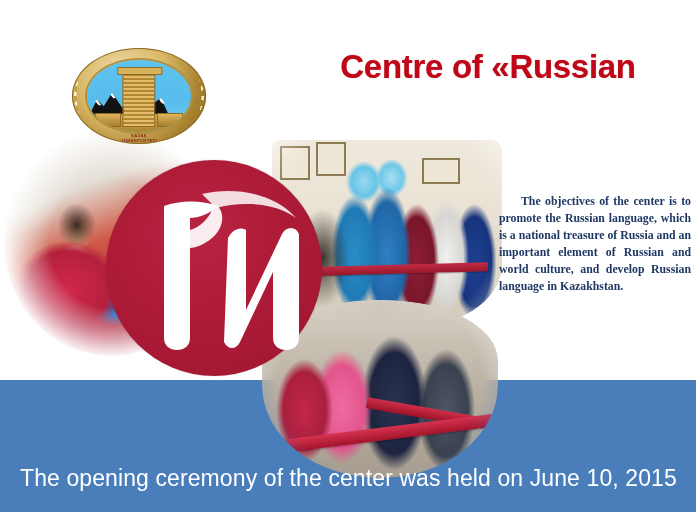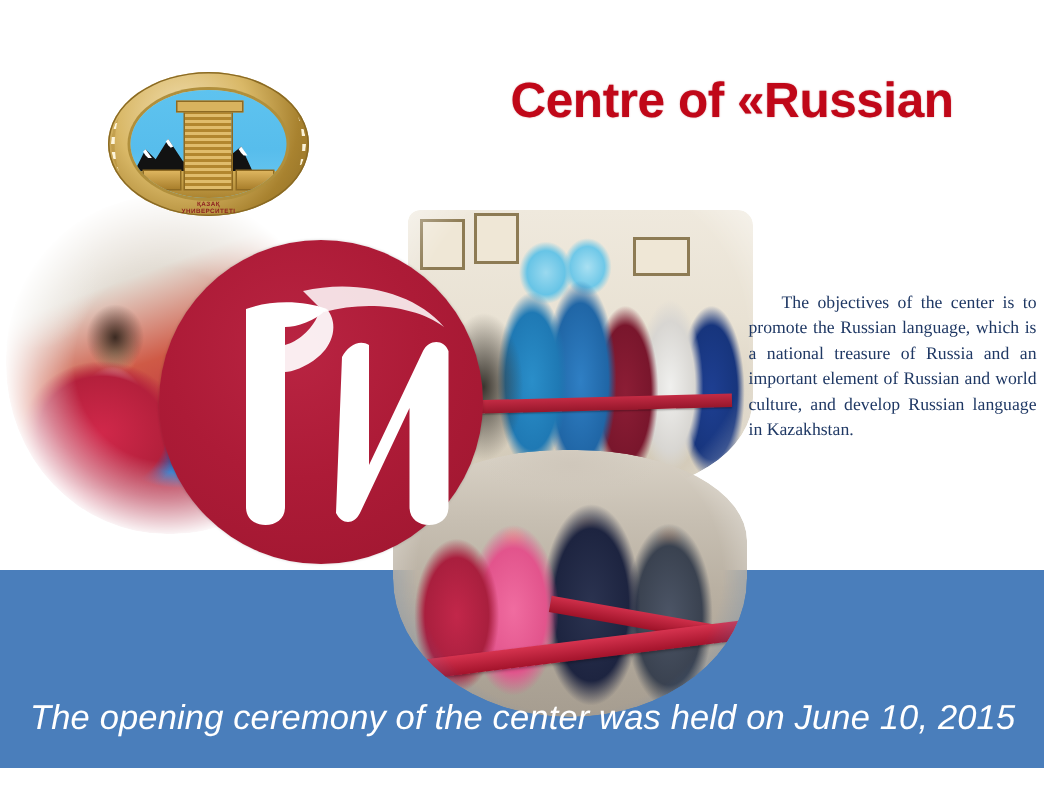--- a/index.html
+++ b/index.html
@@ -263,21 +263,21 @@
   }
 
   
   .objectives {
     position: absolute;
     left: 499px;
     top: 149px;
     width: 192px;
     color: #1f3864;
     font-family: "Liberation Serif", serif;
-    font-weight: normal;
+    font-weight: bold;
     font-size: 11.8px;
     line-height: 17px;
     text-align: justify;
     text-indent: 22px;
     -webkit-hyphens: none;
             hyphens: none;
   }
 
   
   .caption-band {
@@ -292,21 +292,20 @@
     position: absolute;
     left: 20px;
     top: 419px;
     width: 668px;
     color: #ffffff;
     font-family: "Liberation Sans", sans-serif;
     font-size: 23px;
     line-height: 30px;
     letter-spacing: 0.1px;
     white-space: nowrap;
-    font-style: italic;
   }
 
   
   .z-band   { z-index: 1; }
   .z-photo  { z-index: 2; }
   .z-logo   { z-index: 3; }
   .z-text   { z-index: 5; }
 </style>
 </head>
 <body>

